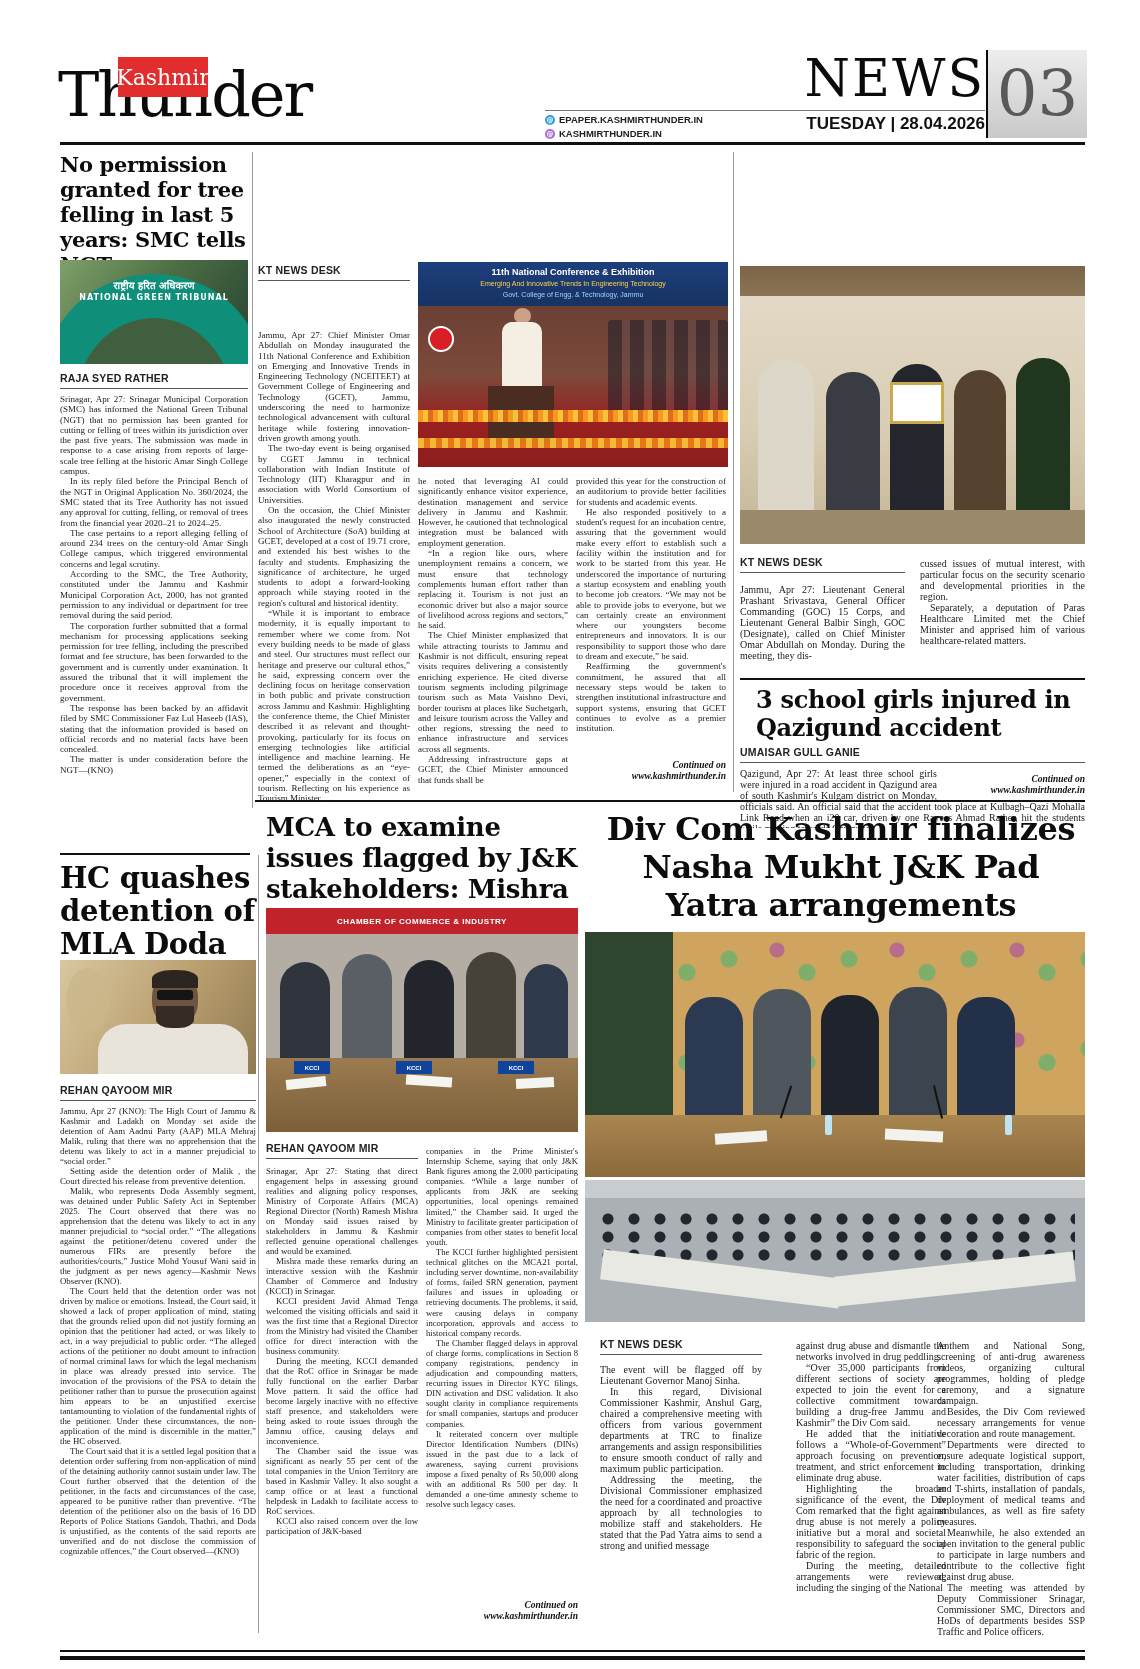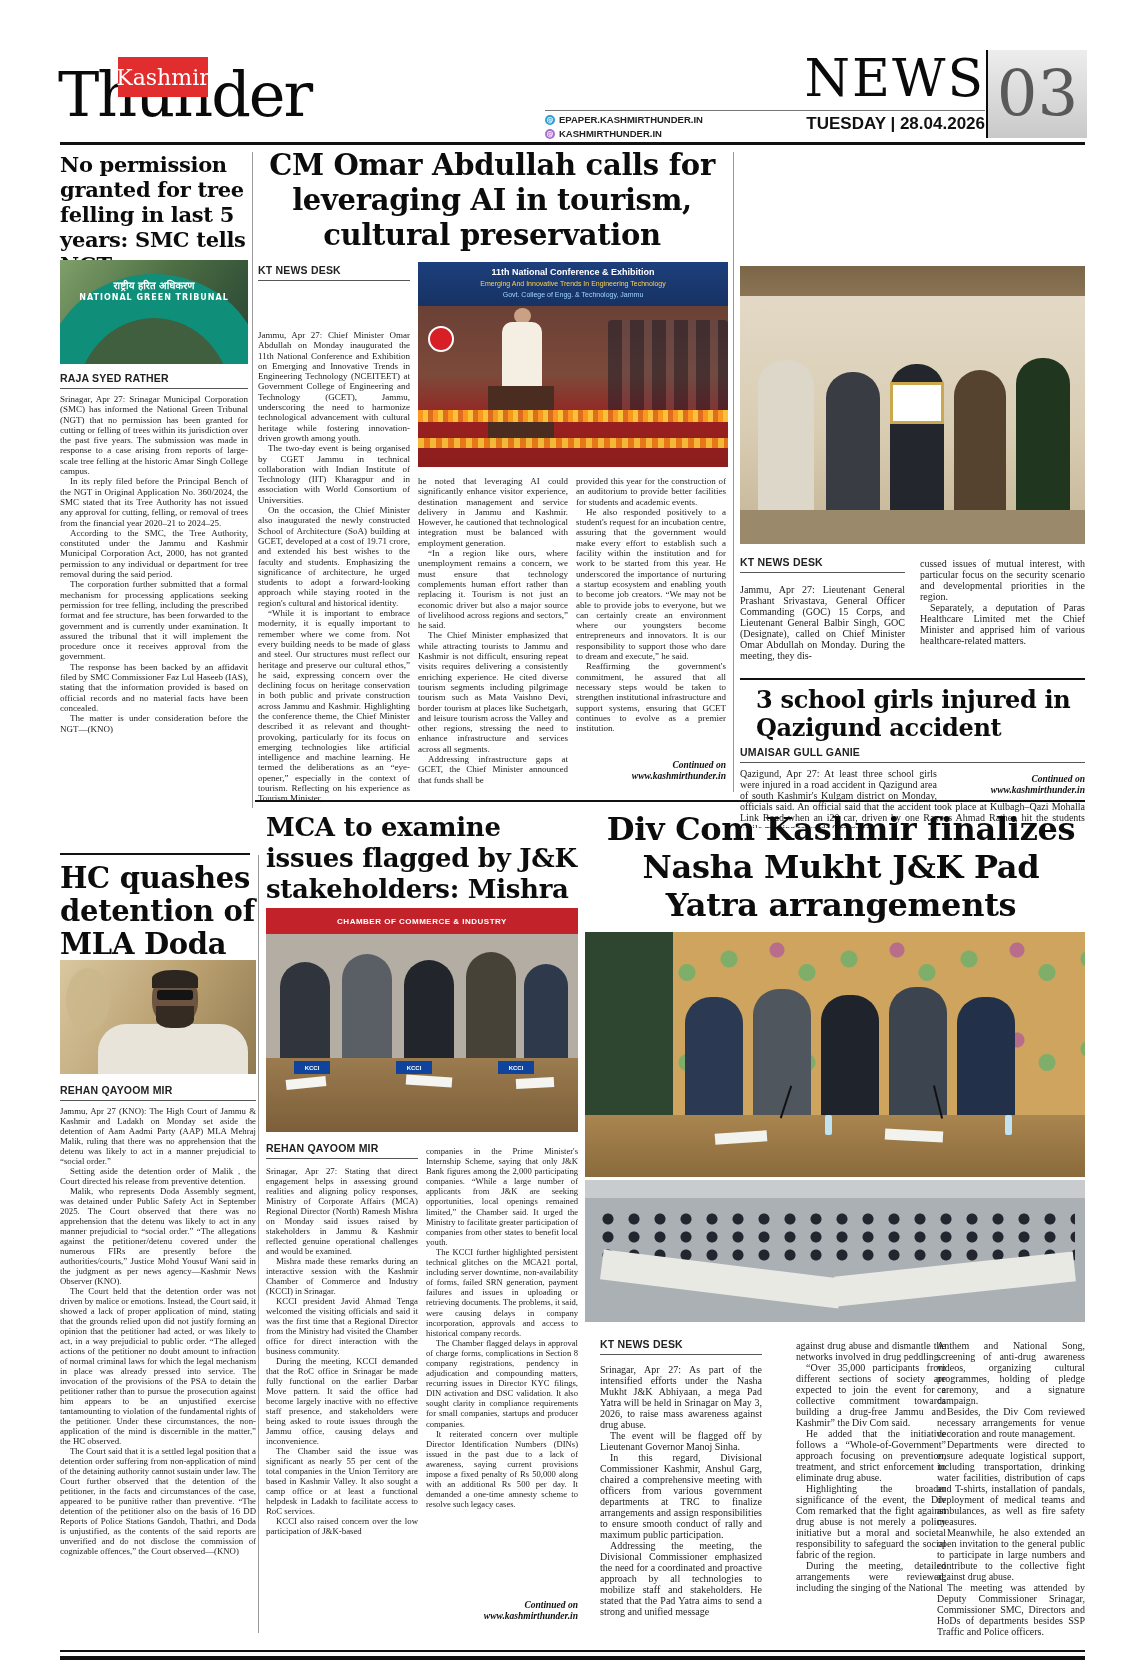--- a/index.html
+++ b/index.html
@@ -64,29 +64,29 @@
       <div class="abs" style="left:32px;top:44px;width:156px;height:170px;border-radius:50% 50% 0 0;background:#3f5f3f;"></div>
     </div>
     <div class="abs" style="left:0;top:18px;width:100%;text-align:center;color:#fff;font-family:'DejaVu Sans',sans-serif;font-weight:700;font-size:10px;">राष्ट्रीय हरित अधिकरण</div>
     <div class="abs" style="left:0;top:33px;width:100%;text-align:center;color:#fff;font-family:'DejaVu Sans',sans-serif;font-weight:700;font-size:8px;letter-spacing:1px;">NATIONAL GREEN TRIBUNAL</div>
   </div>
 
   <div class="abs byline" style="left:60px;top:372px;width:188px;">RAJA SYED RATHER</div>
   <div class="abs body-col fs9" style="left:60px;top:394px;width:188px;height:418px;">
       <p>Srinagar, Apr 27: Srinagar Municipal Corporation (SMC) has informed the National Green Tribunal (NGT) that no permission has been granted for cutting or felling of trees within its jurisdiction over the past five years. The submission was made in response to a case arising from reports of large-scale tree felling at the historic Amar Singh College campus.</p>
       <p>In its reply filed before the Principal Bench of the NGT in Original Application No. 360/2024, the SMC stated that its Tree Authority has not issued any approval for cutting, felling, or removal of trees from the financial year 2020–21 to 2024–25.</p>
+      <p>The case pertains to a report alleging felling of around 234 trees on the century-old Amar Singh College campus, which triggered environmental concerns and legal scrutiny.</p>
       <p>According to the SMC, the Tree Authority, constituted under the Jammu and Kashmir Municipal Corporation Act, 2000, has not granted permission to any individual or department for tree removal during the said period.</p>
       <p>The corporation further submitted that a formal mechanism for processing applications seeking permission for tree felling, including the prescribed format and fee structure, has been forwarded to the government and is currently under examination. It assured the tribunal that it will implement the procedure once it receives approval from the government.</p>
       <p>The response has been backed by an affidavit filed by SMC Commissioner Faz Lul Haseeb (IAS), stating that the information provided is based on official records and no material facts have been concealed.</p>
       <p>The matter is under consideration before the NGT—(KNO)</p>
     </div>
 
   <div class="abs vrule" style="left:252px;top:152px;height:656px;"></div>
 
-  <h1 class="hl abs" style="left:256px;top:148px;width:472px;font-size:29px;line-height:35px;text-align:center;">CM Omar Abdullah calls for leveraging AI in tourism, cultural preservation</h1>
 
   <div class="abs byline" style="left:258px;top:264px;width:152px;">KT NEWS DESK</div>
   <div class="abs body-col fs9" style="left:258px;top:290px;width:152px;height:500px;margin-top:40px;">
       <p>Jammu, Apr 27: Chief Minister Omar Abdullah on Monday inaugurated the 11th National Conference and Exhibition on Emerging and Innovative Trends in Engineering Technology (NCEITEET) at Government College of Engineering and Technology (GCET), Jammu, underscoring the need to harmonize technological advancement with cultural heritage while fostering innovation-driven growth among youth.</p>
       <p>The two-day event is being organised by CGET Jammu in technical collaboration with Indian Institute of Technology (IIT) Kharagpur and in association with World Consortium of Universities.</p>
       <p>On the occasion, the Chief Minister also inaugurated the newly constructed School of Architecture (SoA) building at GCET, developed at a cost of  19.71 crore, and extended his best wishes to the faculty and students. Emphasizing the significance of architecture, he urged students to adopt a forward-looking approach while staying rooted in the region's cultural and historical identity.</p>
       <p>“While it is important to embrace modernity, it is equally important to remember where we come from. Not every building needs to be made of glass and steel. Our structures must reflect our heritage and preserve our cultural ethos,” he said, expressing concern over the declining focus on heritage conservation in both public and private construction across Jammu and Kashmir. Highlighting the conference theme, the Chief Minister described it as relevant and thought-provoking, particularly for its focus on emerging technologies like artificial intelligence and machine learning. He termed the deliberations as an “eye-opener,” especially in the context of tourism. Reflecting on his experience as Tourism Minister,</p>
     </div>
 
   <div class="abs photo" style="left:418px;top:262px;width:310px;height:205px;background:linear-gradient(180deg,#5f3a33,#7c4a3a 55%,#992020 78%,#8c1d1d);">
@@ -237,21 +237,20 @@
 
   <div class="abs photo" style="left:585px;top:1180px;width:500px;height:142px;background:#aab0b4;">
     <div class="abs" style="left:0;top:0;width:100%;height:18px;background:#c8ccce;"></div>
     <div class="abs" style="left:10px;top:30px;width:480px;height:52px;background-image:radial-gradient(circle,#23262e 0 5px,transparent 6px);background-size:26px 18px;"></div>
     <div class="abs" style="left:16px;top:84px;width:240px;height:30px;background:#e9e9e4;transform:rotate(7deg);"></div>
     <div class="abs" style="left:250px;top:84px;width:240px;height:30px;background:#e9e9e4;transform:rotate(-6deg);"></div>
   </div>
 
   <div class="abs byline" style="left:600px;top:1338px;width:162px;">KT NEWS DESK</div>
   <div class="abs body-col fs10" style="left:600px;top:1364px;width:162px;height:280px;">
-      <p>Srinagar, Apr 27: As part of the intensified efforts under the Nasha Mukht J&amp;K Abhiyaan, a mega Pad Yatra will be held in Srinagar on May 3, 2026, to raise mass awareness against drug abuse.</p>
       <p>The event will be flagged off by Lieutenant Governor Manoj Sinha.</p>
       <p>In this regard, Divisional Commissioner Kashmir, Anshul Garg, chaired a comprehensive meeting with officers from various government departments at TRC to finalize arrangements and assign responsibilities to ensure smooth conduct of rally and maximum public participation.</p>
       <p>Addressing the meeting, the Divisional Commissioner emphasized the need for a coordinated and proactive approach by all technologies to mobilize staff and stakeholders. He stated that the Pad Yatra aims to send a strong and unified message</p>
     </div>
   <div class="abs body-col fs10" style="left:796px;top:1340px;width:150px;height:302px;">
       <p>against drug abuse and dismantle the networks involved in drug peddling.</p>
       <p>“Over 35,000 participants from different sections of society are expected to join the event for a collective commitment towards building a drug-free Jammu and Kashmir” the Div Com said.</p>
       <p>He added that the initiative follows a “Whole-of-Government” approach focusing on prevention, treatment, and strict enforcement to eliminate drug abuse.</p>
       <p>Highlighting the broader significance of the event, the Div Com remarked that the fight against drug abuse is not merely a policy initiative but a moral and societal responsibility to safeguard the social fabric of the region.</p>
       <p>During the meeting, detailed arrangements were reviewed, including the singing of the National</p>

